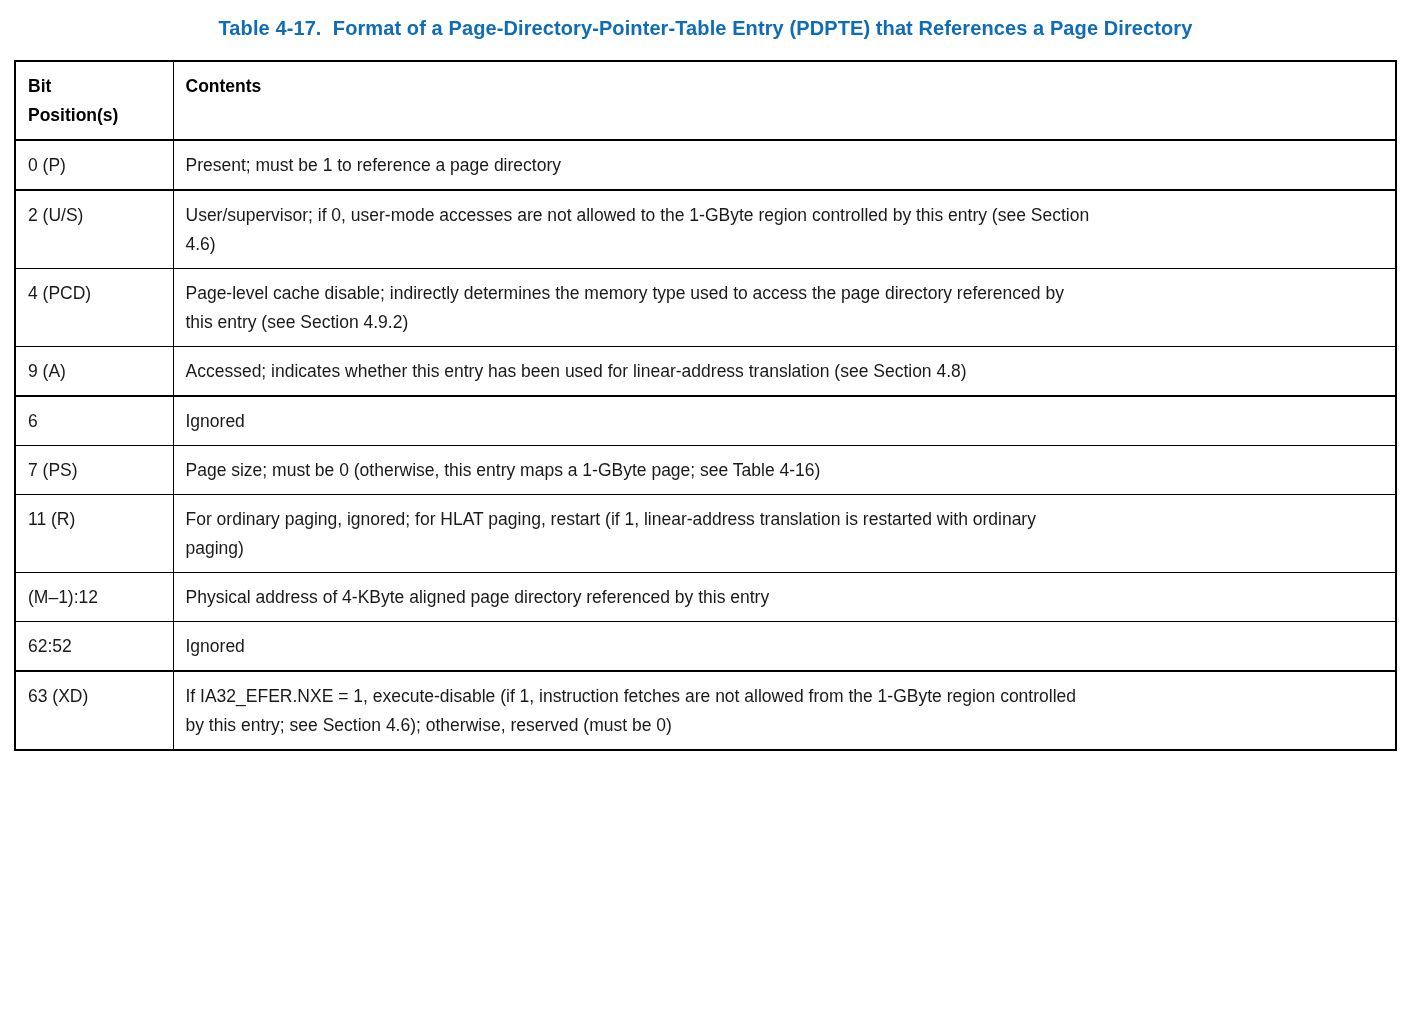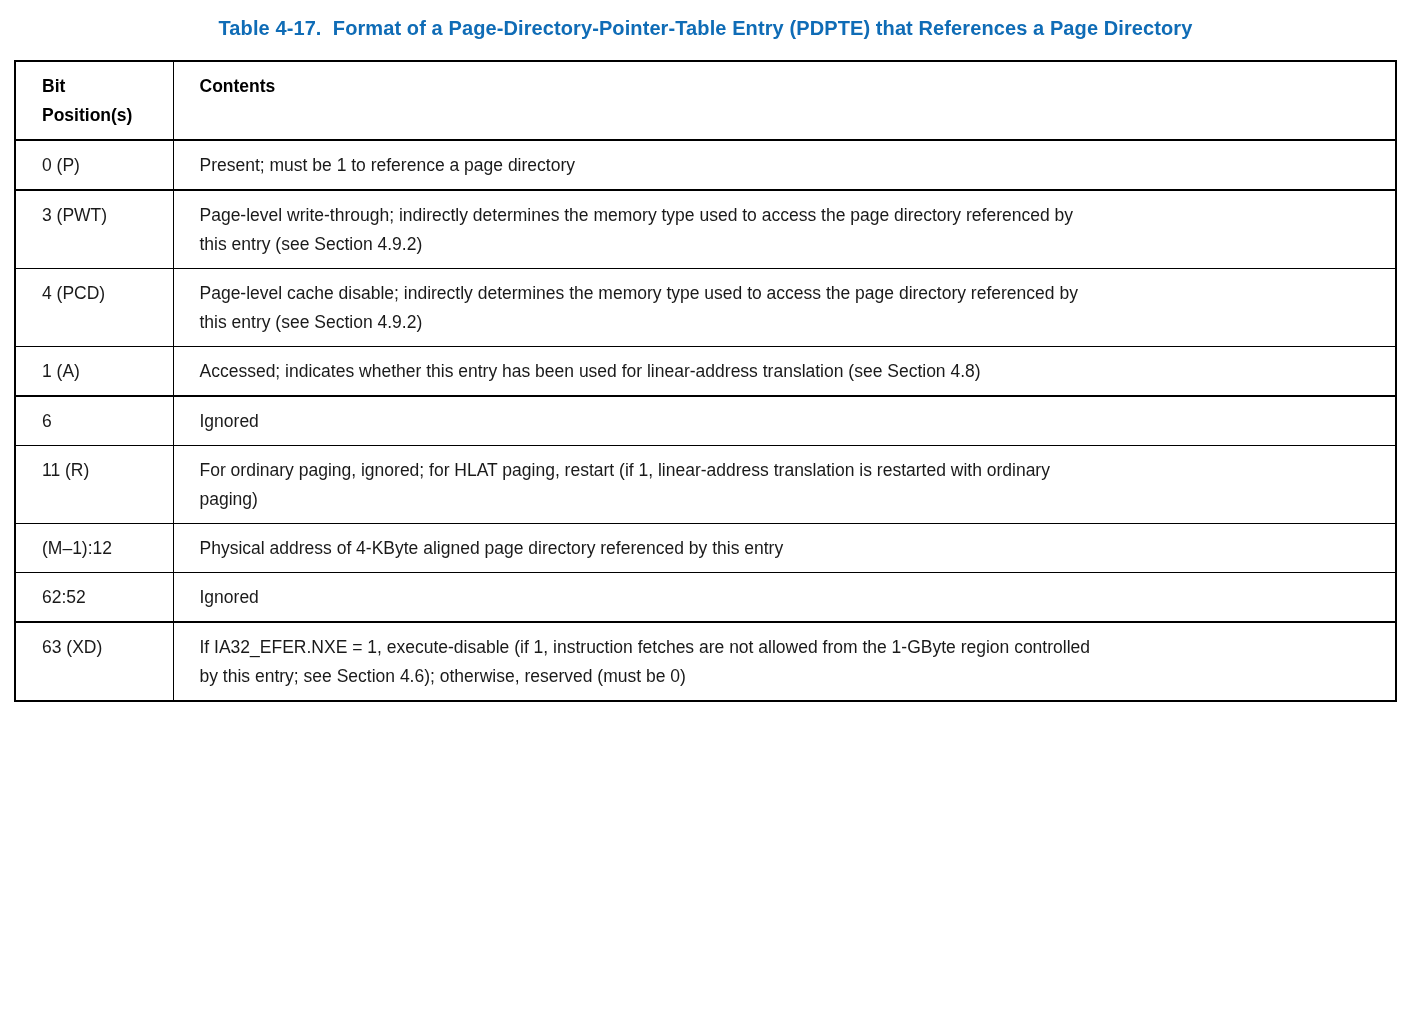--- a/index.html
+++ b/index.html
@@ -30,21 +30,21 @@
     width: 1383px;
     margin: 20px 0 0 14px;
     border: 2px solid #000000;
   }
   table.bit-table col.col-bits { width: 158px; }
   table.bit-table th,
   table.bit-table td {
     border: 1px solid #000000;
     vertical-align: top;
     text-align: left;
-    padding: 10px 18px 9px 26px;
+    padding: 10px 18px 9px 12px;
     font-size: 17.5px;
     line-height: 29px;
     color: #1a1a1a;
     white-space: pre-wrap;
     overflow: hidden;
   }
   table.bit-table thead th {
     font-weight: bold;
     color: #000000;
     border-bottom-width: 2px;
@@ -71,36 +71,40 @@
 Position(s)</th>
         <th>Contents</th>
       </tr>
     </thead>
     <tbody>
         <tr class="heavy">
           <td>0 (P)</td>
           <td>Present; must be 1 to reference a page directory</td>
         </tr>
         <tr>
-          <td>3 (PWT)</td>
-          <td>Page-level write-through; indirectly determines the memory type used to access the page directory referenced by
-this entry (see Section 4.9.2)</td>
+          <td>2 (U/S)</td>
+          <td>User/supervisor; if 0, user-mode accesses are not allowed to the 1-GByte region controlled by this entry (see Section
+4.6)</td>
         </tr>
         <tr>
           <td>4 (PCD)</td>
           <td>Page-level cache disable; indirectly determines the memory type used to access the page directory referenced by
 this entry (see Section 4.9.2)</td>
         </tr>
         <tr class="heavy">
-          <td>1 (A)</td>
+          <td>9 (A)</td>
           <td>Accessed; indicates whether this entry has been used for linear-address translation (see Section 4.8)</td>
         </tr>
         <tr>
           <td>6</td>
           <td>Ignored</td>
+        </tr>
+        <tr>
+          <td>7 (PS)</td>
+          <td>Page size; must be 0 (otherwise, this entry maps a 1-GByte page; see Table 4-16)</td>
         </tr>
         <tr>
           <td>11 (R)</td>
           <td>For ordinary paging, ignored; for HLAT paging, restart (if 1, linear-address translation is restarted with ordinary
 paging)</td>
         </tr>
         <tr>
           <td>(M–1):12</td>
           <td>Physical address of 4-KByte aligned page directory referenced by this entry</td>
         </tr>

